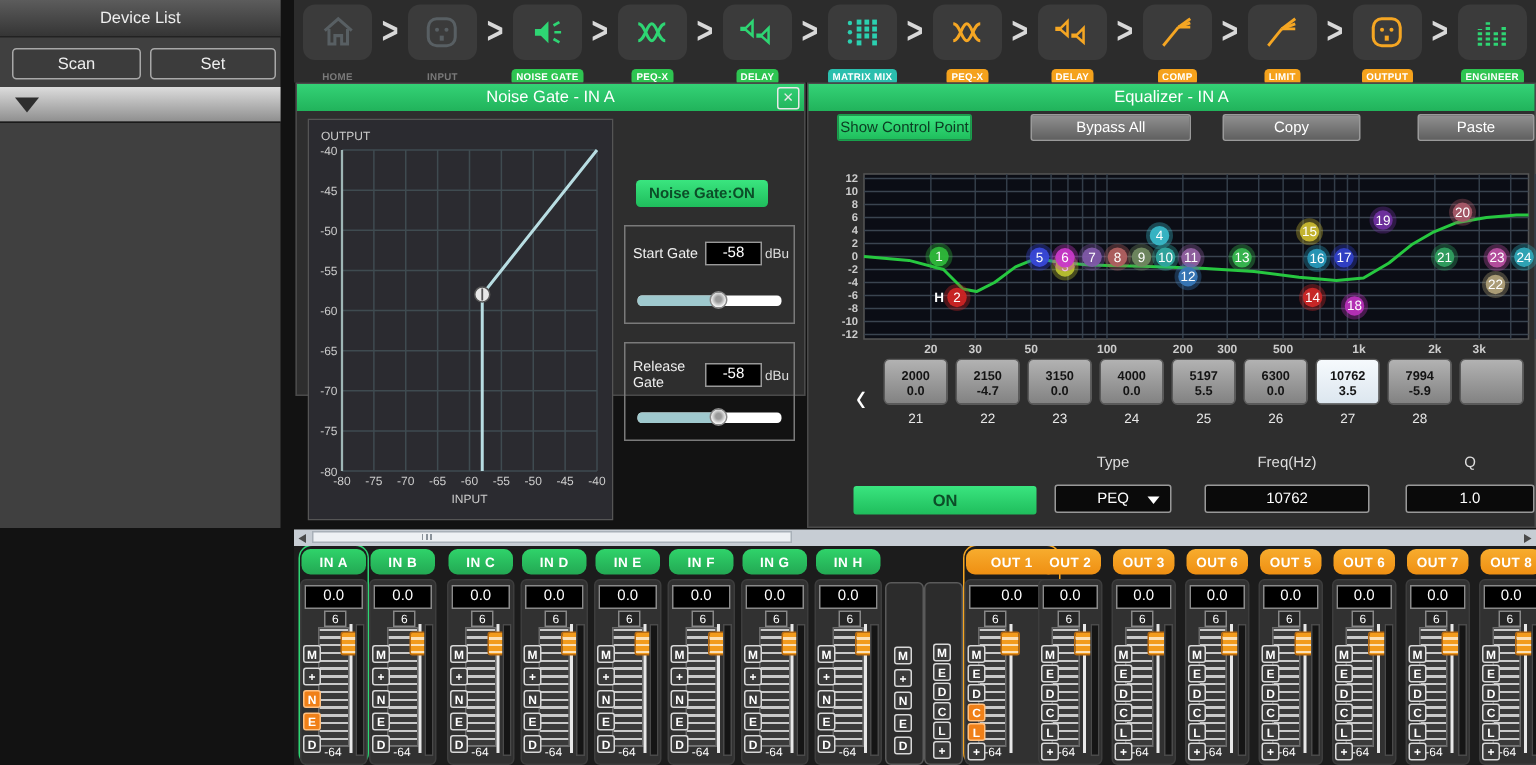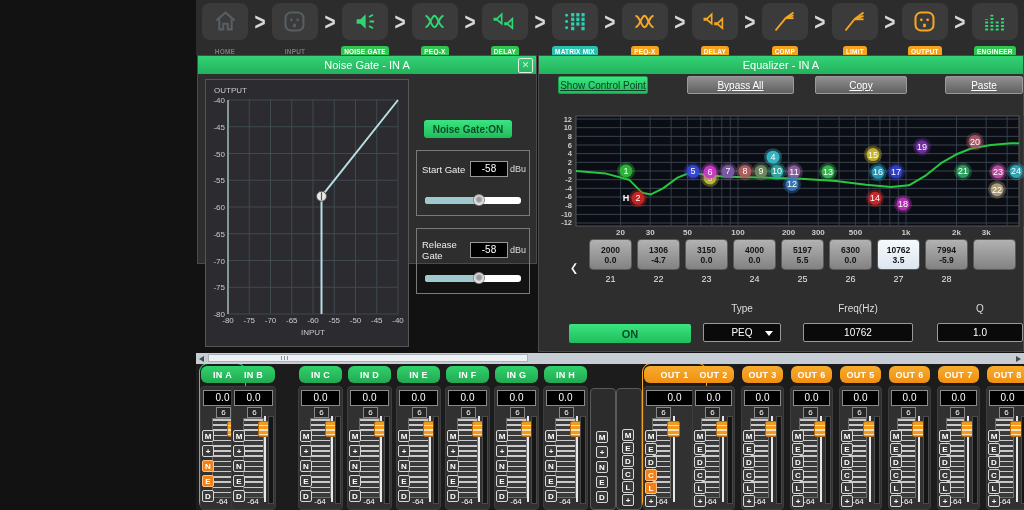--- a/index.html
+++ b/index.html
@@ -53,21 +53,21 @@
   .ng-val{width:36px;height:14px;background:#000;border:1px solid #999;color:#fff;font-size:10px;
           text-align:center;line-height:14px;flex:none;}
   .ng-unit{color:#ddd;font-size:9px;margin-left:2px;flex:none;}
   .slider{position:absolute;left:8px;bottom:11px;width:96px;height:7px;background:#fff;border-radius:3px;}
   .sl-fill{position:absolute;left:0;top:0;height:100%;width:55%;background:#9fc9ce;border-radius:3px 0 0 3px;}
   .sl-knob{position:absolute;left:50%;top:-3px;width:12px;height:12px;border-radius:50%;
            background:radial-gradient(circle at 50% 45%,#9a9a9a 25%,#f2f2f2 65%);border:1px solid #888;box-sizing:border-box;}
 
   
   .eq-btn{position:absolute;top:20px;height:18px;border-radius:2px;font-size:10px;
-          display:flex;align-items:center;justify-content:center;box-sizing:border-box;text-decoration:underline;}
+          display:flex;align-items:center;justify-content:center;box-sizing:border-box;}
   .eq-btn.green{background:linear-gradient(#3ae57f,#1fbd5c);color:#0b3d22;border:1px solid #18a04c;}
   .eq-btn.grey{background:linear-gradient(#909090,#606060);color:#fff;border:1px solid #9a9a9a;}
   #eqsvg{position:absolute;left:18px;top:45px;}
   .bands{position:absolute;left:14px;top:183px;width:472px;height:55px;display:flex;padding-left:6px;overflow:hidden;}
   .bchev{width:30px;color:#fff;font-size:20px;display:flex;align-items:center;justify-content:center;flex:none;transform:scaleY(1.4);}
   .bwrap{width:43px;margin-right:5px;text-align:center;flex:none;}
   .bcell{height:31px;background:linear-gradient(#b2b2b2,#828282);border:1px solid #5a5a5a;border-radius:4px;
          color:#141414;font-size:8.5px;font-weight:bold;display:flex;flex-direction:column;align-items:center;
          justify-content:center;line-height:10px;box-sizing:border-box;}
   .bcell.sel{background:linear-gradient(#f6fafd,#dce6ef);}
@@ -118,20 +118,28 @@
             background:repeating-linear-gradient(to bottom,#f29b1d 0 3px,#fbe0b8 3px 4.5px);box-sizing:border-box;}
   .s-meter{position:absolute;right:2px;top:52px;width:4px;height:86px;background:#151515;border:1px solid #4a4a4a;}
   .strip-mini{position:absolute;top:24px;height:120px;width:24px;border:1px solid #5a5a5a;border-radius:4px;background:#2c2c2c;}
   .strip-mini .s-btn{left:5px;}
 </style>
 </head>
 <body>
 
 <div class="page">
 
+  <div class="sidebar">
+    <div class="sb-header">Device List</div>
+    <div class="sb-btn scan">Scan</div>
+    <div class="sb-btn set">Set</div>
+    <div class="sb-drop">
+      <div class="sb-tri"></div>
+    </div>
+  </div>
 
   <div class="toolbar">
       <div class="tool"><div class="tile t-plain">
           <svg viewBox="0 0 24 24" fill="none" stroke="currentColor" stroke-width="1.8">
             <path d="M4 11 L12 4 L20 11"></path>
             <path d="M6.5 10 V19 H10 V14 H14 V19 H17.5 V10"></path>
           </svg>
         </div><div class="tlabel plain">HOME</div></div>
       <span class="chev">&gt;</span>
       <div class="tool"><div class="tile t-plain">
@@ -462,21 +470,21 @@
       <div class="bchev">‹</div>
     <div class="bwrap">
           <div class="bcell">
             <div>2000</div>
             <div>0.0</div>
           </div>
           <div class="bnum">21</div>
         </div>
         <div class="bwrap">
           <div class="bcell">
-            <div>1306</div>
+            <div>2150</div>
             <div>-4.7</div>
           </div>
           <div class="bnum">22</div>
         </div>
         <div class="bwrap">
           <div class="bcell">
             <div>3150</div>
             <div>0.0</div>
           </div>
           <div class="bnum">23</div>
@@ -557,21 +565,21 @@
         <div class="s-bot" style="left: 9px;">-64</div>
         <div class="s-btn" style="top: 66px;">M</div>
         <div class="s-btn" style="top: 81px;">+</div>
         <div class="s-btn on" style="top: 96px;">N</div>
         <div class="s-btn on" style="top: 111px;">E</div>
         <div class="s-btn" style="top: 126px;">D</div>
         <div class="s-track" style="left: 33px;"></div>
         <div class="s-handle" style="left: 27px;"></div>
         <div class="s-meter"></div>
       </div>
-      <div class="strip" style="left: 35px; width: 45px;">
+      <div class="strip" style="left: 50px; width: 45px;">
         <div class="s-head h-in">IN B</div>
         <div class="s-body"></div>
         <div class="s-val">0.0</div>
         <div class="s-six" style="left: 16px;">6</div>
         <div class="s-ladder" style="left: 12px; width: 19px;"></div>
         <div class="s-bot" style="left: 9px;">-64</div>
         <div class="s-btn" style="top: 66px;">M</div>
         <div class="s-btn" style="top: 81px;">+</div>
         <div class="s-btn" style="top: 96px;">N</div>
         <div class="s-btn" style="top: 111px;">E</div>

